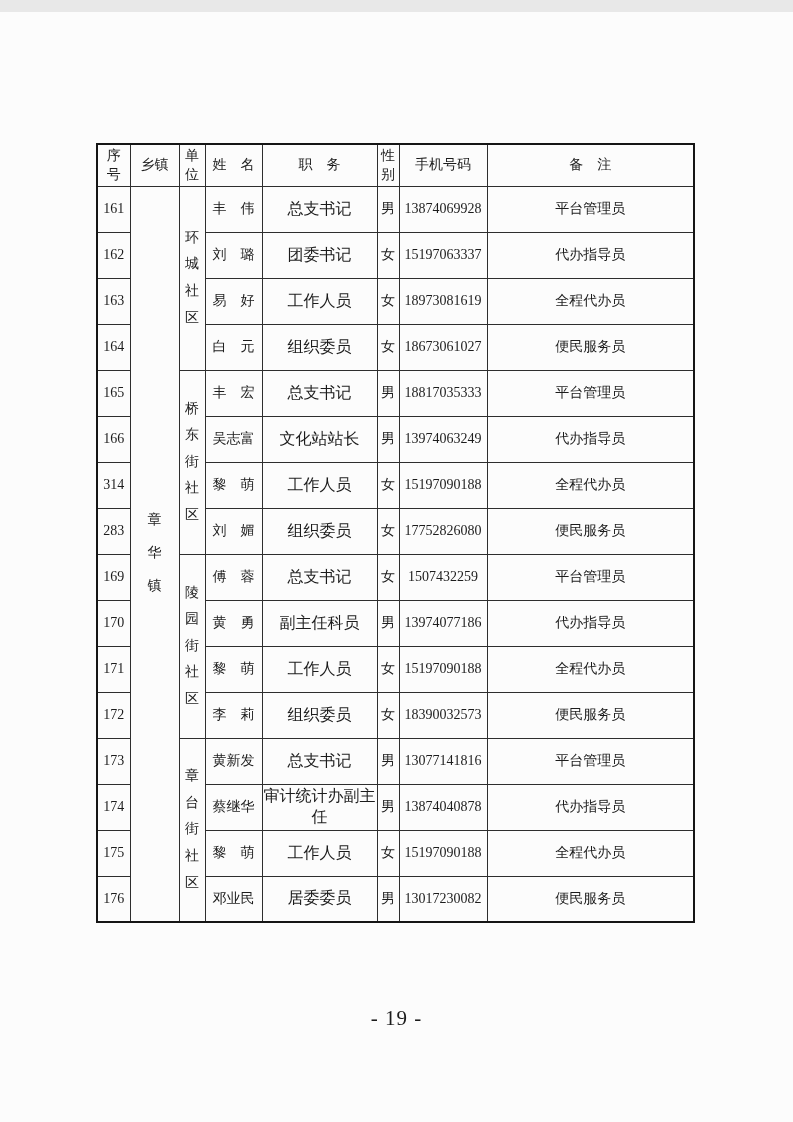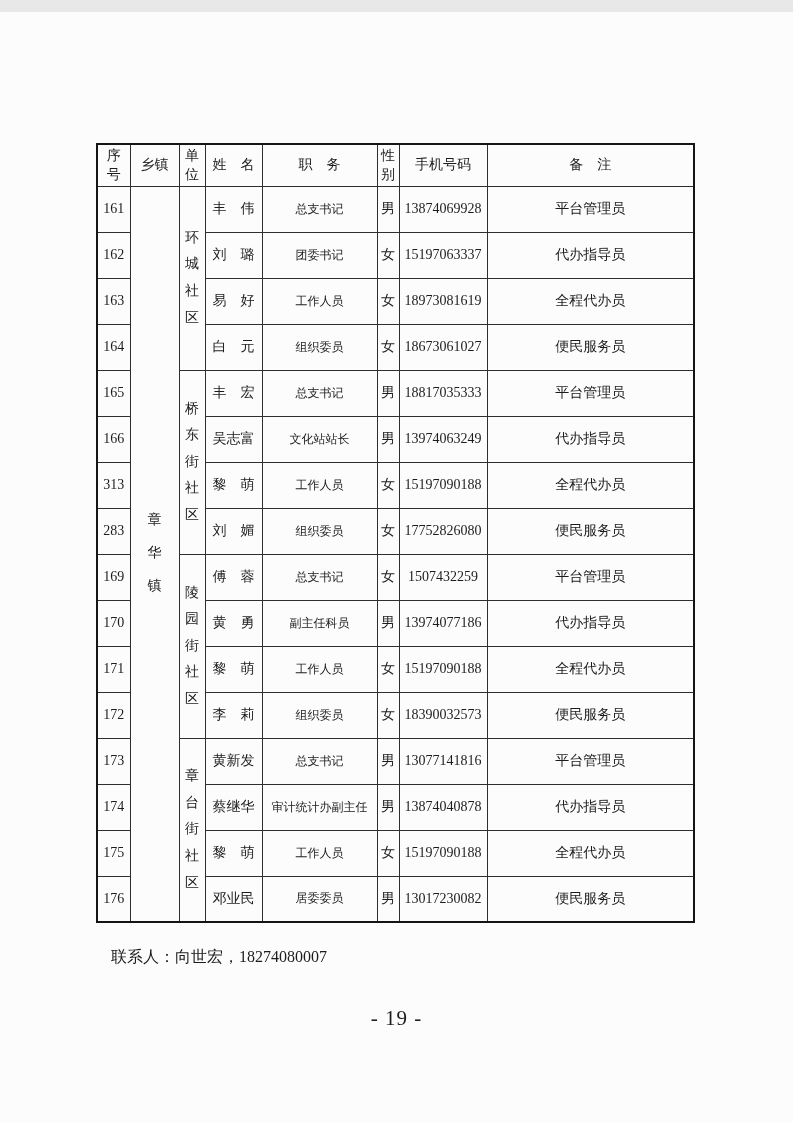--- a/index.html
+++ b/index.html
@@ -34,21 +34,21 @@
     display:inline-block;
     width:1.1em;
     word-break:break-all;
     line-height:1.4;
   }
   .unit-stack  { line-height:1.9; }
   .town-stack  { line-height:2.35; }
   .cell-position {
     text-align:left;
     padding-left:4px;
-    font-size:12px;
+    font-size:16px;
   }
   .note {
     position:absolute;
     left:97px; top:929px;
     width:608px;
     font-size:16px;
     line-height:31px;
   }
   .note-line1 { padding-left:28px; }
   .note-line2 { padding-left:14px; }
@@ -135,21 +135,21 @@
       </tr>
       <tr>
         <td>166</td>
         <td>吴志富</td>
         <td class="cell-position">文化站站长</td>
         <td>男</td>
         <td>13974063249</td>
         <td>代办指导员</td>
       </tr>
       <tr>
-        <td>313</td>
+        <td>314</td>
         <td>黎　萌</td>
         <td class="cell-position">工作人员</td>
         <td>女</td>
         <td>15197090188</td>
         <td>全程代办员</td>
       </tr>
       <tr>
         <td>283</td>
         <td>刘　媚</td>
         <td class="cell-position">组织委员</td>
@@ -220,18 +220,17 @@
         <td>邓业民</td>
         <td class="cell-position">居委委员</td>
         <td>男</td>
         <td>13017230082</td>
         <td>便民服务员</td>
       </tr>
     </tbody>
   </table>
 
   <div class="note">
-    <div class="note-line2">联系人：向世宏，18274080007</div>
   </div>
 
   <div class="page-number">- 19 -</div>
 
 </div>
 
 </body></html>

